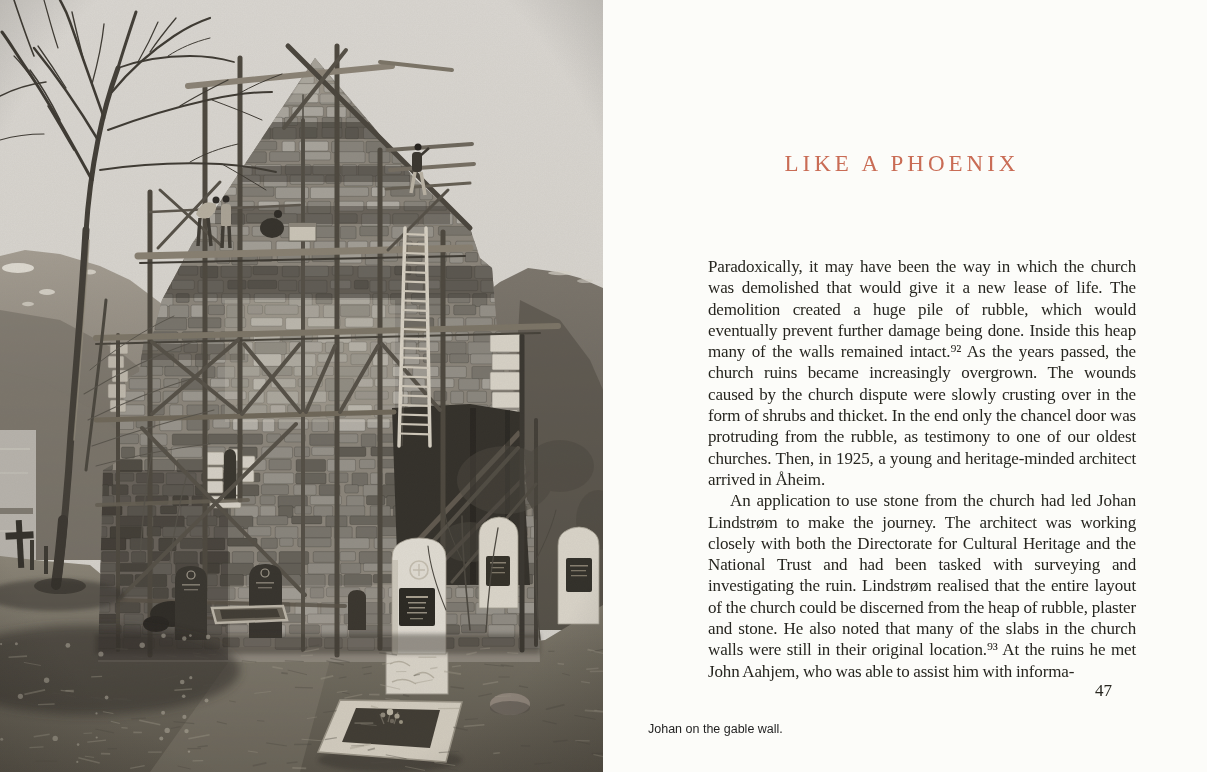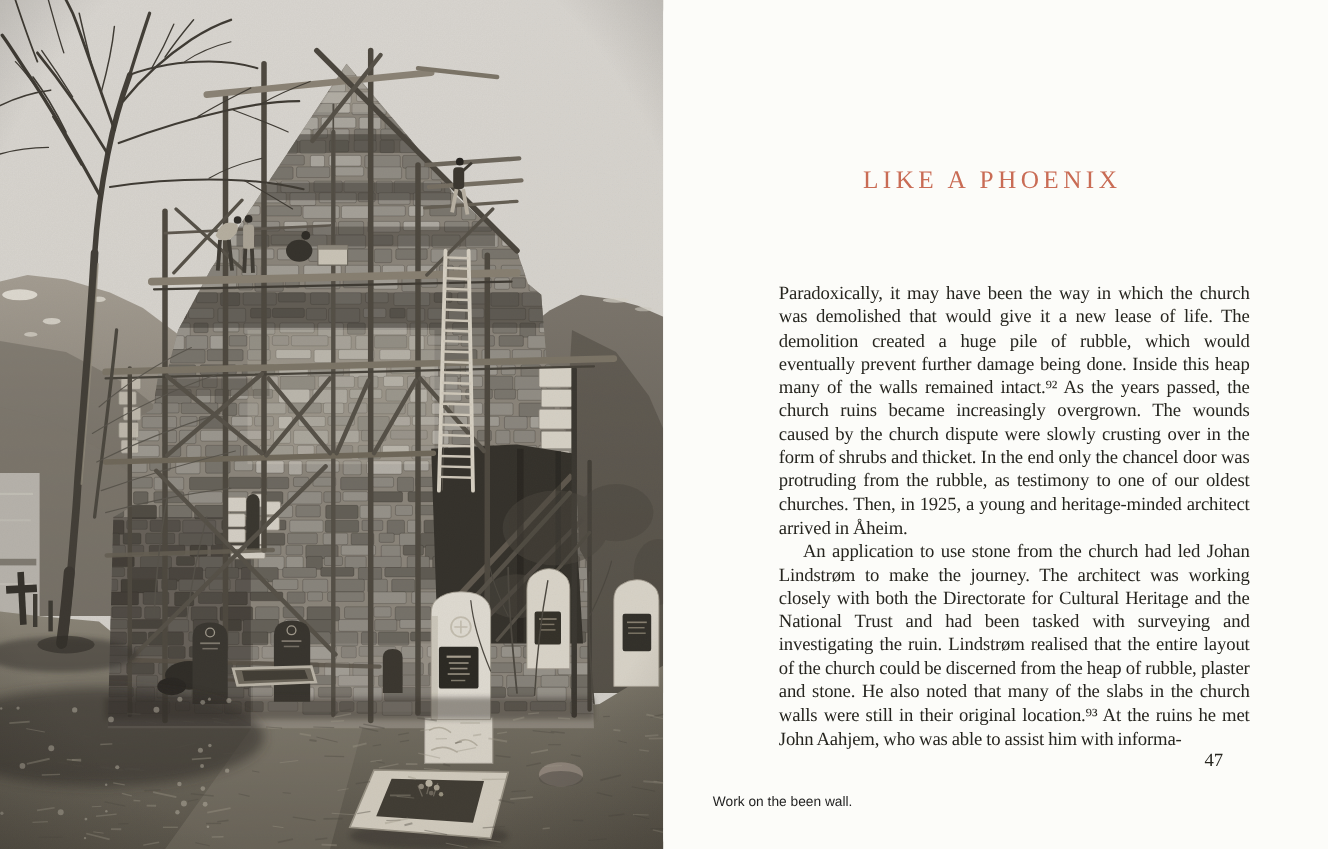--- a/index.html
+++ b/index.html
@@ -1459,16 +1459,16 @@
     </svg>
   </figure>
 
   <section class="text-page">
     <h1 class="chapter-title">LIKE A PHOENIX</h1>
     <div class="body-text">
       <p>Paradoxically, it may have been the way in which the church was demolished that would give it a new lease of life. The demolition created a huge pile of rubble, which would eventually prevent further damage being done. Inside this heap many of the walls remained intact.⁹² As the years passed, the church ruins became increasingly overgrown. The wounds caused by the church dispute were slowly crusting over in the form of shrubs and thicket. In the end only the chancel door was protruding from the rubble, as testimony to one of our oldest churches. Then, in 1925, a young and heritage-minded architect arrived in Åheim.</p>
       <p class="indent">An application to use stone from the church had led Johan Lindstrøm to make the journey. The architect was working closely with both the Directorate for Cultural Heritage and the National Trust and had been tasked with surveying and investigating the ruin. Lindstrøm realised that the entire layout of the church could be discerned from the heap of rubble, plaster and stone. He also noted that many of the slabs in the church walls were still in their original location.⁹³ At the ruins he met John Aahjem, who was able to assist him with informa-</p>
     </div>
     <div class="page-number">47</div>
-    <div class="photo-caption">Work on the been wall.</div>
+    <div class="photo-caption">Johan on the gable wall.</div>
   </section>
 
 </div>
 
 </body></html>

